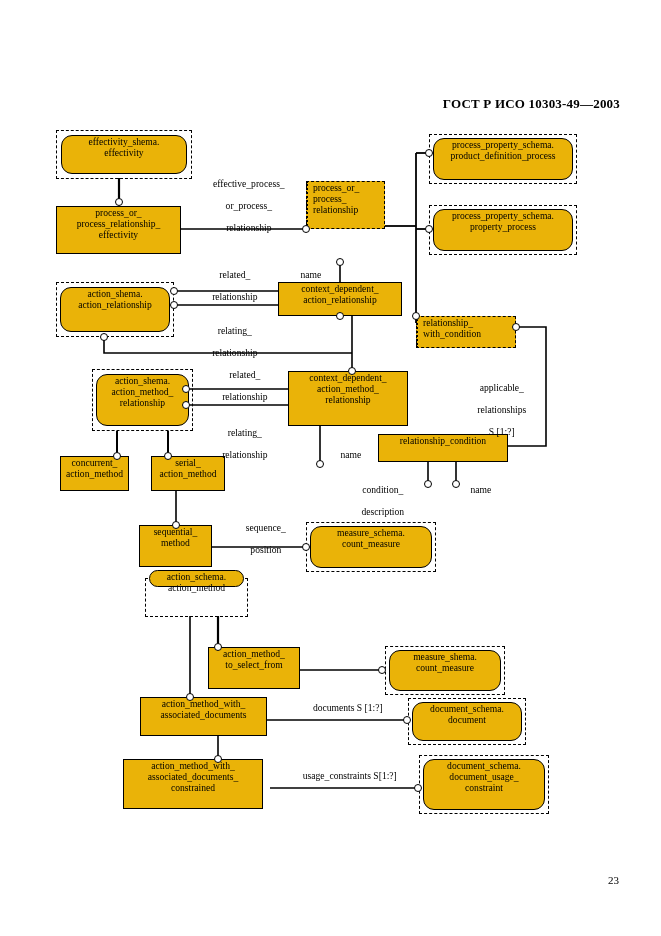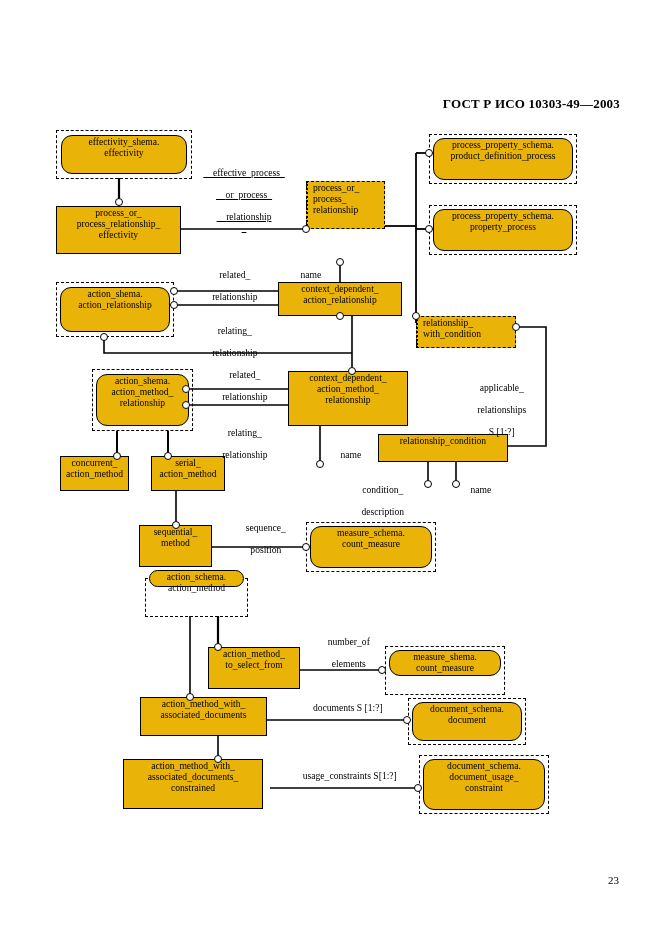--- a/index.html
+++ b/index.html
@@ -259,21 +259,21 @@
   </div>
 
   <div class="node ent" style="left:208px;top:621px;width:92px;height:42px;">
     <span class="lbl">
       <span>action_method_</span><br>
       <span>to_select_from</span>
     </span>
   </div>
 
   <div class="frame" style="left:385px;top:620px;width:120px;height:49px;"></div>
-  <div class="node ref" style="left:389px;top:624px;width:112px;height:26px;">
+  <div class="node ref" style="left:389px;top:624px;width:112px;height:41px;">
     <span class="lbl">
       <span>measure_shema.</span><br>
       <span>count_measure</span>
     </span>
   </div>
 
   <div class="node ent" style="left:140px;top:671px;width:127px;height:39px;">
     <span class="lbl">
       <span>action_method_with_</span><br>
       <span>associated_documents</span>
@@ -326,21 +326,21 @@
   <div class="dot" style="left:164px;top:426px;"></div>
   <div class="dot" style="left:172px;top:495px;"></div>
   <div class="dot" style="left:302px;top:517px;"></div>
   <div class="dot" style="left:214px;top:617px;"></div>
   <div class="dot" style="left:186px;top:667px;"></div>
   <div class="dot" style="left:378px;top:640px;"></div>
   <div class="dot" style="left:403px;top:690px;"></div>
   <div class="dot" style="left:214px;top:729px;"></div>
   <div class="dot" style="left:414px;top:758px;"></div>
 
-  <div class="alabel c" style="left:186px;top:130px;width:116px;text-decoration:underline;">
+  <div class="alabel c" style="left:186px;top:141px;width:116px;">
     <span>effective_process_</span><br>
     <span>or_process_</span><br>
     <span>relationship</span>
   </div>
 
   <div class="alabel c" style="left:180px;top:232px;width:100px;">
     <span>related_</span><br>
     <span>relationship</span>
   </div>
 
@@ -380,24 +380,20 @@
 
   <div class="alabel c" style="left:452px;top:447px;width:48px;">
     <span>name</span>
   </div>
 
   <div class="alabel c" style="left:220px;top:485px;width:82px;">
     <span>sequence_</span><br>
     <span>position</span>
   </div>
 
-  <div class="alabel c" style="left:305px;top:599px;width:78px;">
-    <span>number_of</span><br>
-    <span>elements</span>
-  </div>
 
   <div class="alabel c" style="left:283px;top:665px;width:120px;">
     <span>documents S [1:?]</span>
   </div>
 
   <div class="alabel c" style="left:272px;top:733px;width:146px;">
     <span>usage_constraints S[1:?]</span>
   </div>
 
   <div class="page-num">23</div>

